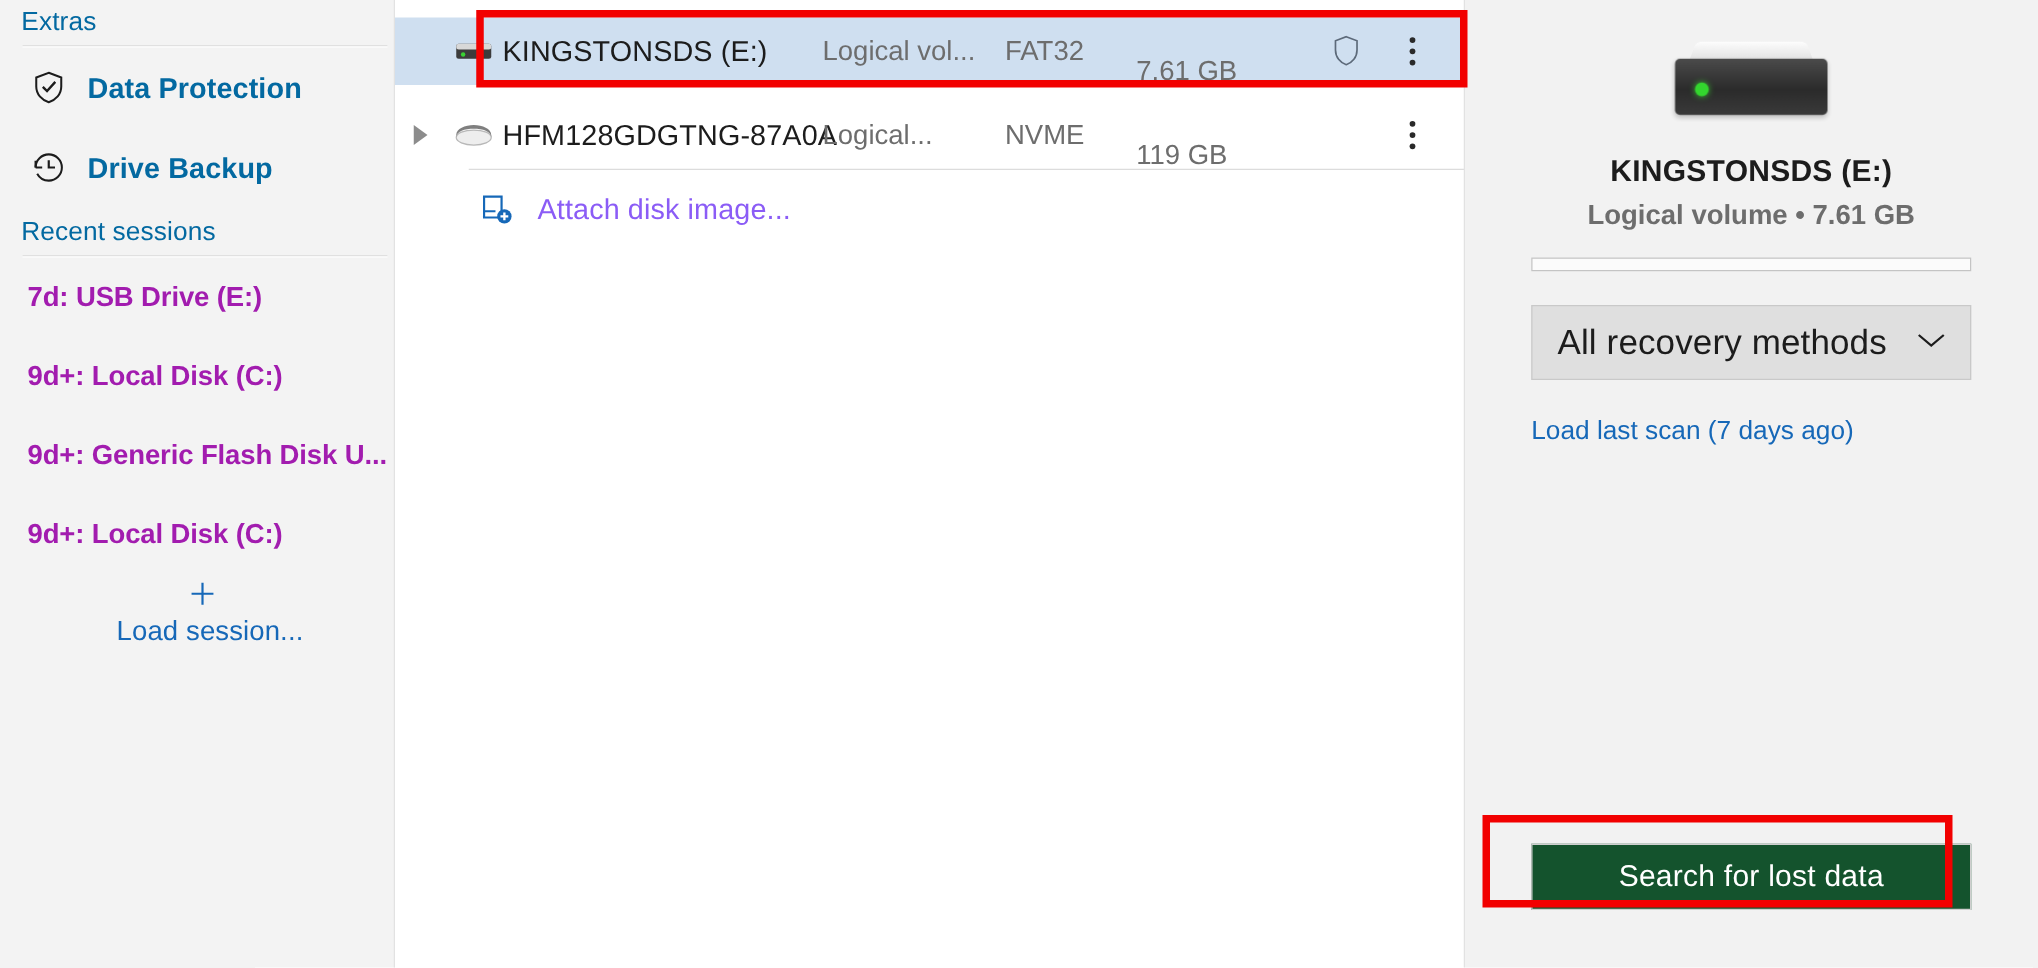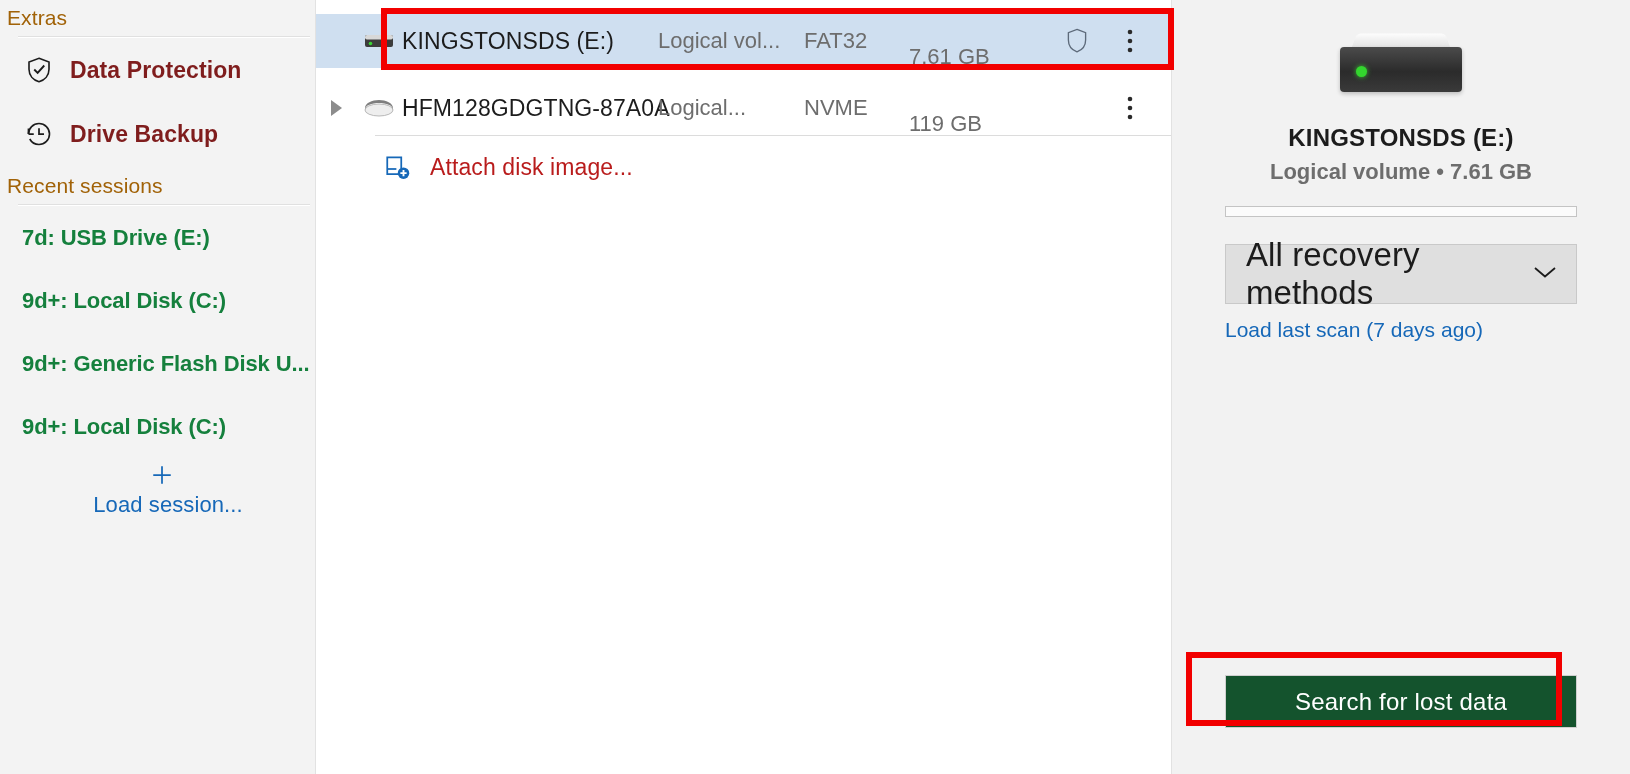--- a/index.html
+++ b/index.html
@@ -24,23 +24,23 @@
   
   .sidebar {
     position: relative;
     width: 316px;
     height: 774px;
     background: #f3f3f3;
     box-sizing: border-box;
     flex: 0 0 316px;
   }
   .sb-section-label {
-    color: #a16207;
+    color: #0369a1;
     font-size: 21px;
-    padding-left: 7px;
+    padding-left: 17px;
     height: 36px;
     display: flex;
     align-items: center;
     letter-spacing: 0.1px;
   }
   .sb-divider {
     height: 1px;
     background: #ffffff;
     border-top: 1px solid #e0e0e0;
     margin: 0 6px 0 18px;
@@ -56,31 +56,31 @@
     width: 34px;
     height: 34px;
     flex: 0 0 34px;
     margin-right: 14px;
     display: flex;
     align-items: center;
     justify-content: center;
   }
   .sb-item .lbl {
     font-size: 23px;
-    color: #7f1d1d;
+    color: #0369a1;
     font-weight: 600;
     letter-spacing: 0.1px;
   }
   .sb-session {
     display: flex;
     align-items: center;
     height: 63px;
     padding-left: 22px;
     font-size: 22px;
-    color: #15803d;
+    color: #a21caf;
     font-weight: 600;
     white-space: nowrap;
     overflow: hidden;
     cursor: pointer;
     letter-spacing: -0.1px;
   }
   .sb-load {
     display: flex;
     align-items: center;
     height: 60px;
@@ -204,21 +204,21 @@
   .attach .ico {
     width: 34px;
     flex: 0 0 34px;
     margin-right: 16px;
     display: flex;
     align-items: center;
     justify-content: center;
   }
   .attach .lbl {
     font-size: 23px;
-    color: #b91c1c;
+    color: #8b5cf6;
     letter-spacing: 0.1px;
   }
   .center-edge {
     position: absolute;
     top: 0;
     right: 0;
     width: 1px;
     height: 774px;
     background: #e2e2e2;
   }
@@ -302,34 +302,34 @@
     background: #dfdfdf;
     border: 1px solid #c9c9c9;
     box-sizing: border-box;
     display: flex;
     align-items: center;
     justify-content: space-between;
     padding: 0 18px 0 20px;
     cursor: pointer;
   }
   .dropdown .ddlabel {
-    font-size: 33px;
+    font-size: 28px;
     color: #1c1c1c;
     letter-spacing: 0.1px;
   }
   .rp-desc {
     margin-top: 19px;
     width: 100%;
     max-width: 352px;
     font-size: 21px;
     line-height: 29px;
     color: #6d6d6d;
   }
   .rp-link {
-    margin-top: 14px;
+    margin-top: 29px;
     width: 100%;
     max-width: 352px;
     font-size: 21px;
     color: #1668b8;
     cursor: pointer;
   }
   .search-btn {
     position: absolute;
     left: 50%;
     transform: translateX(-50%);

